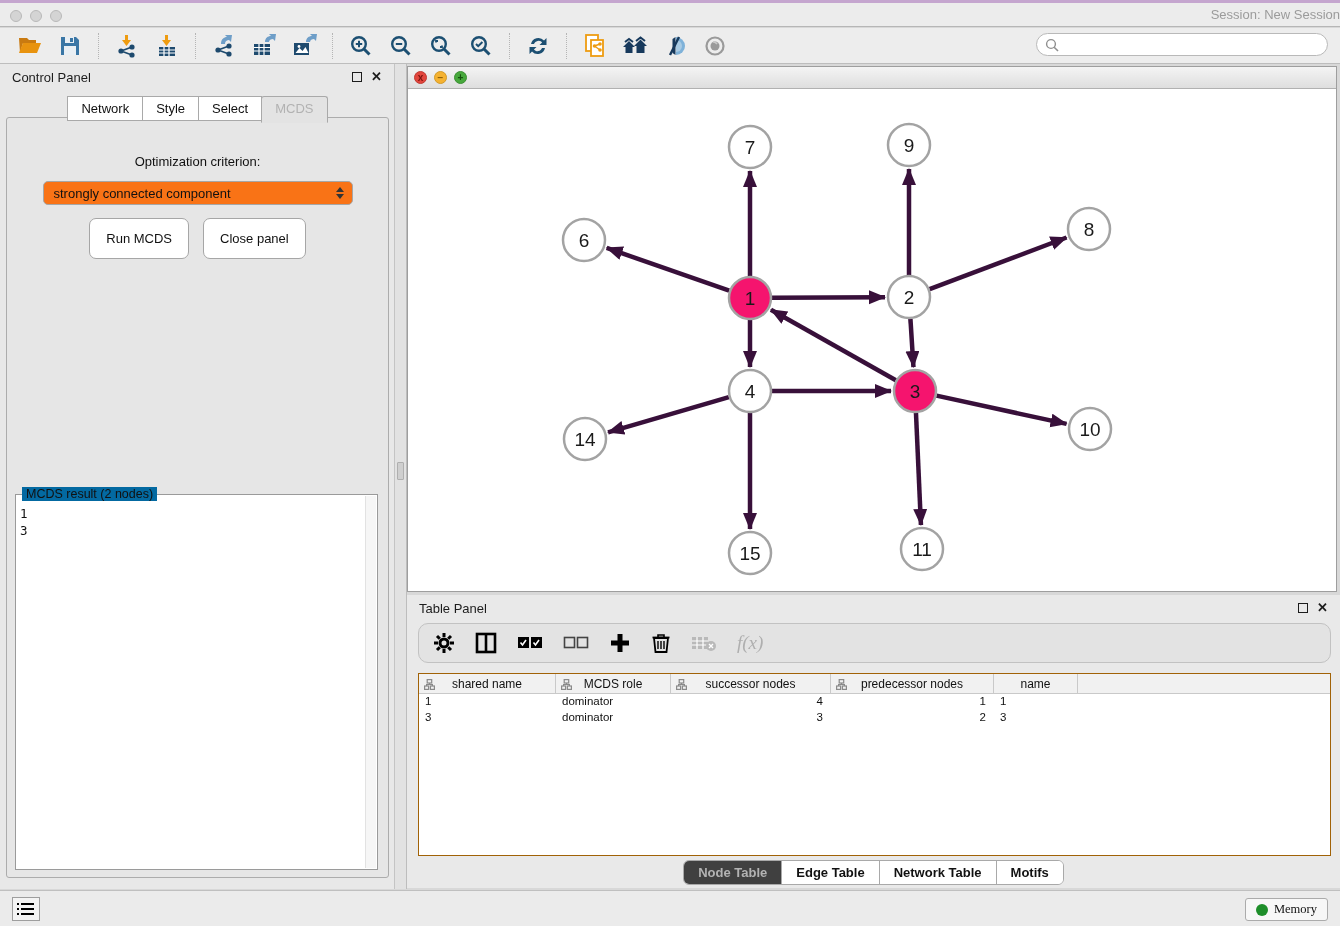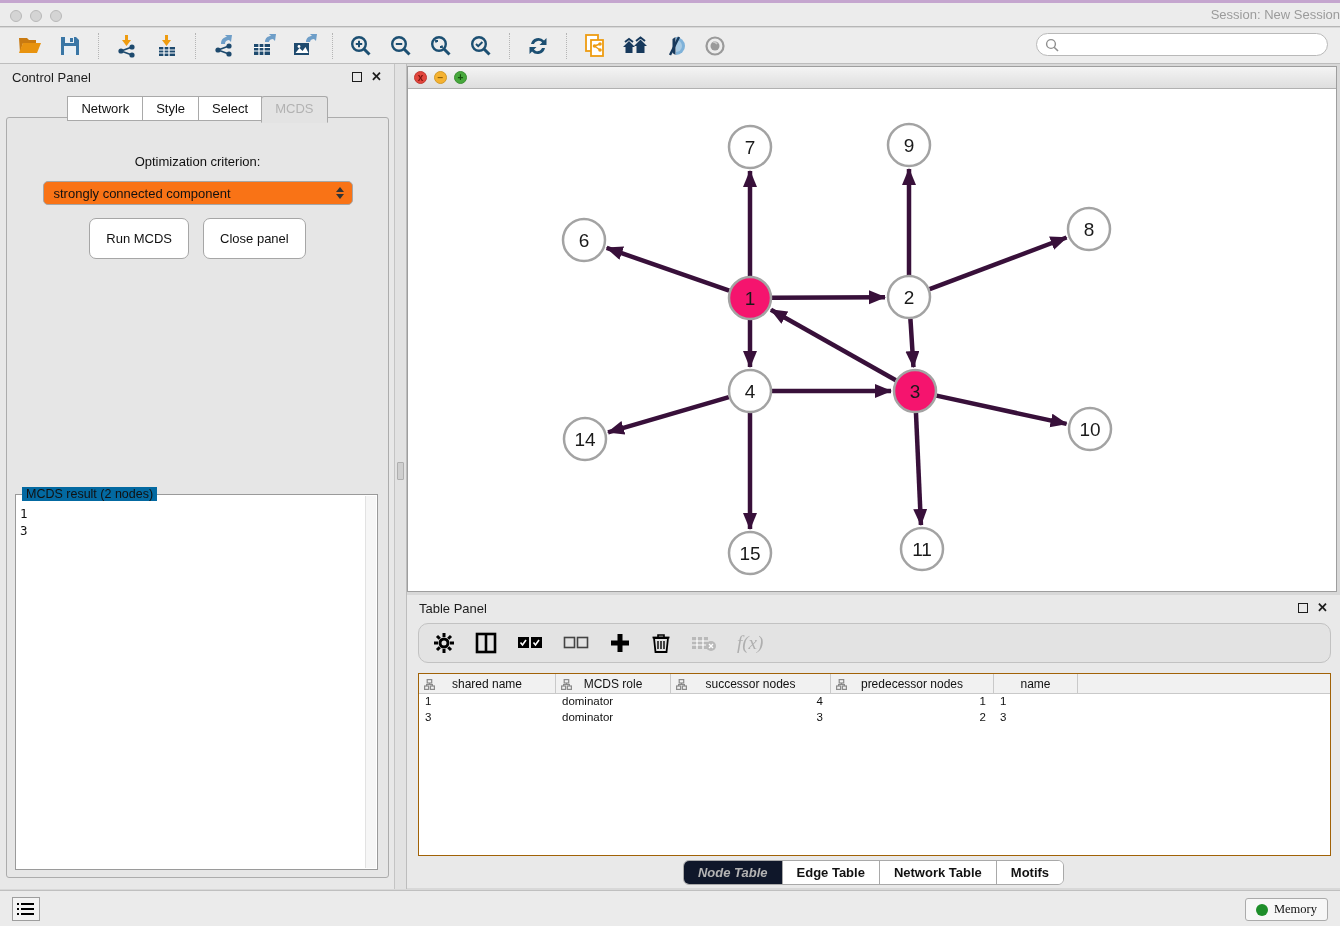--- a/index.html
+++ b/index.html
@@ -64,21 +64,21 @@
   .tbl-wrap { position:absolute; left:11px; right:9px; top:78px; bottom:32px; background:#fff; border:1px solid #a16207; overflow:hidden; }
   .tbl-header { display:flex; height:20px; background:#F1F1F1; border-bottom:1px solid #C9C9C9; }
   .th { position:relative; border-right:1px solid #C9C9C9; font-size:12px; color:#111; display:flex; align-items:center; justify-content:center; flex:0 0 auto; }
   .th svg { position:absolute; left:5px; top:5px; }
   .tbl-row { display:flex; height:16px; font-size:11.5px; color:#111; }
   .td { flex:0 0 auto; padding:1px 8px 0 6px; overflow:hidden; white-space:nowrap; }
   .tp-tabs { position:absolute; left:0; right:0; bottom:3px; display:flex; justify-content:center; }
   .seg { display:flex; border:1px solid #A9A9A9; border-radius:6px; overflow:hidden; background:#fff; }
   .seg-tab { font-size:13px; font-weight:bold; padding:4px 14px; border-right:1px solid #A9A9A9; background:#fff; color:#111; }
   .seg-tab:last-child { border-right:none; }
-  .seg-tab.active { background:#0f172a; color:#B3B3B3;font-style:italic; }
+  .seg-tab.active { background:#404040; color:#B3B3B3; }
 
   
   .statusbar { left:0; top:890px; width:1340px; height:36px; background:#EBEBEB; border-top:1px solid #BFBFBF;font-family:Liberation Serif, serif; }
   .menu-btn { position:absolute; left:12px; top:6px; width:28px; height:24px; background:#F4F4F4; border:1px solid #9E9E9E; display:flex; align-items:center; justify-content:center; }
   .memory-btn { position:absolute; right:12px; top:7px; height:23px; background:#F7F7F7; border:1px solid #ABABAB; border-radius:3px; display:flex; align-items:center; gap:6px; padding:0 10px; font-size:12.5px; color:#111; }
   .mem-dot { width:12px; height:12px; border-radius:50%; background:#1E8E2A; }
 </style>
 </head>
 <body>
 

